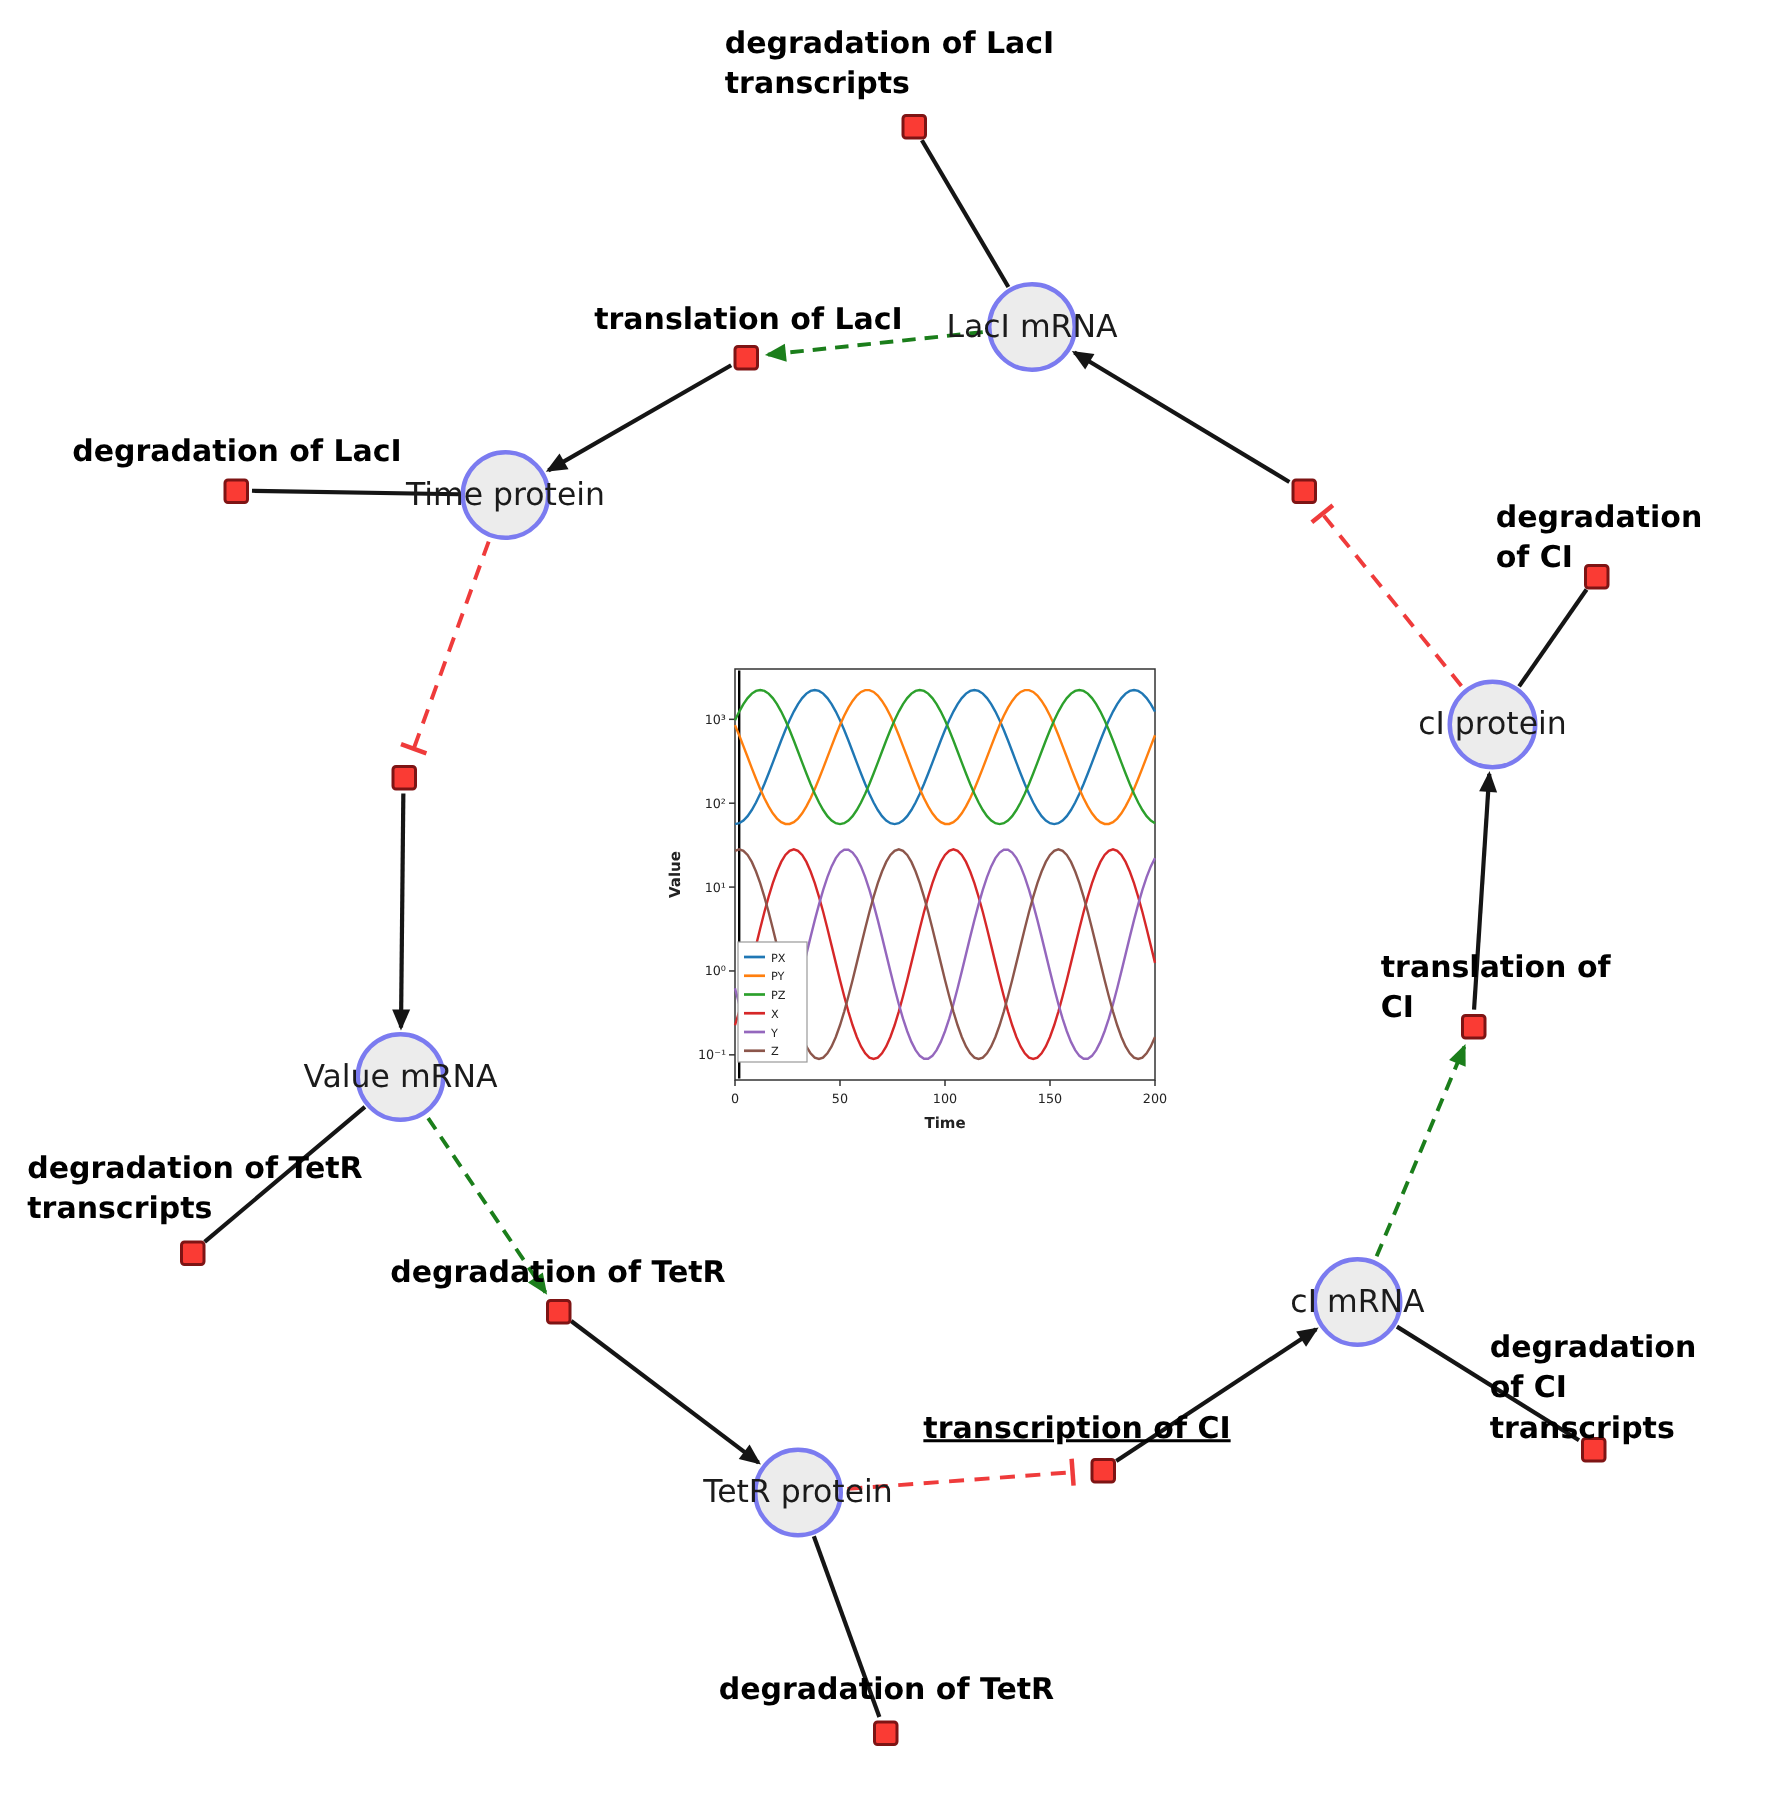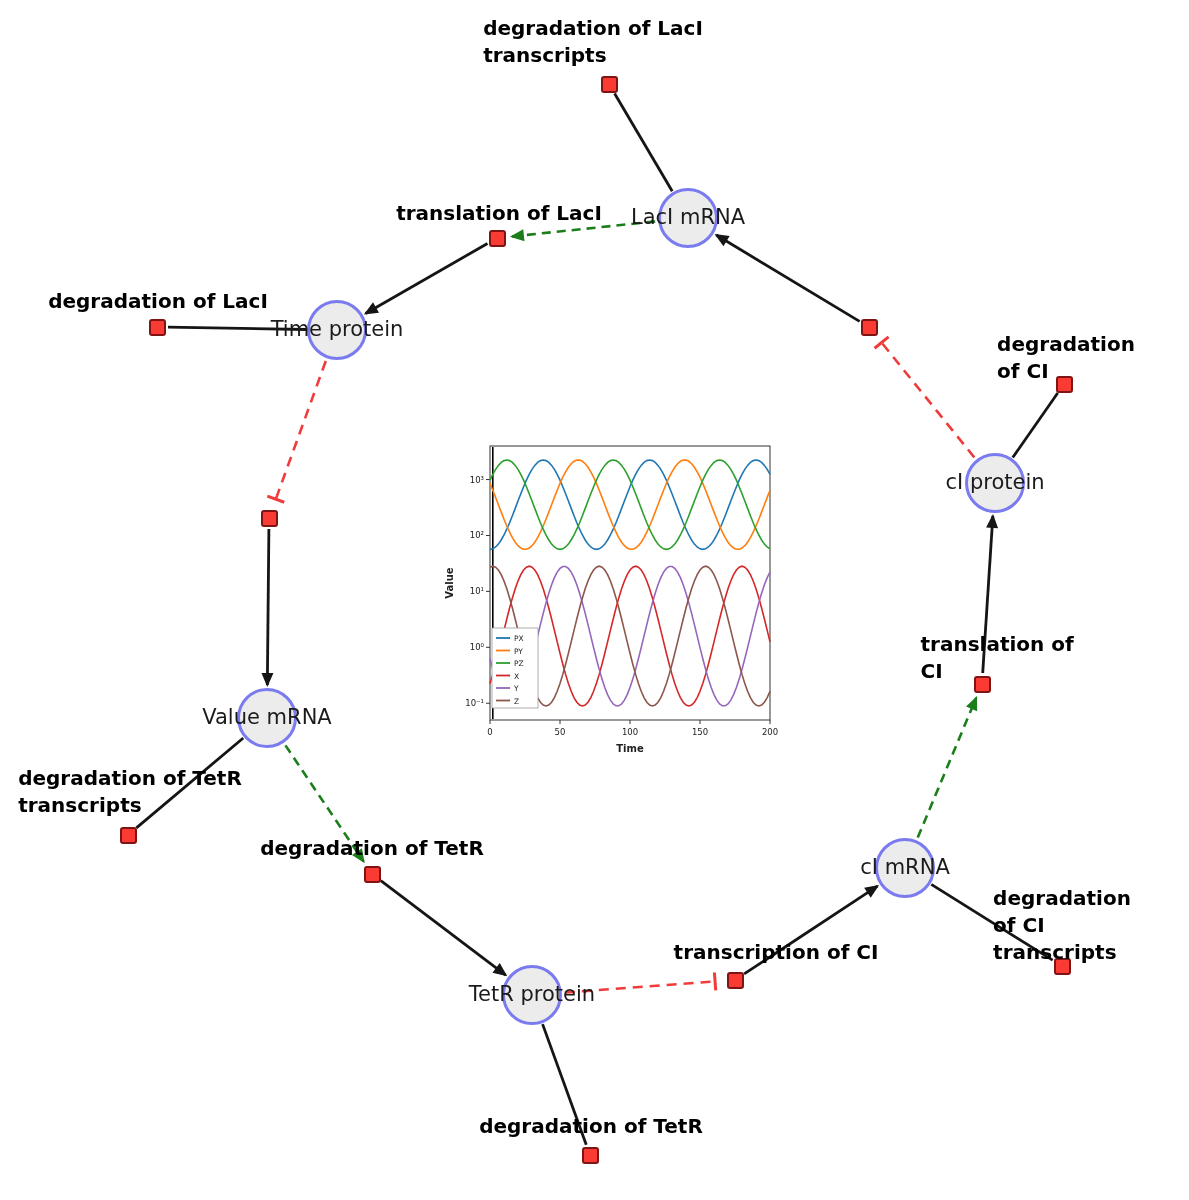--- a/index.html
+++ b/index.html
@@ -119,21 +119,21 @@
       <div class="reaction-label" style="left: 982px; top: 658px; margin-left: 28px;">translation of CI</div>
       <div class="reaction-node" style="left: 119.5px; top: 826.5px;"></div>
       <div class="reaction-label" style="left: 130px; top: 792px;">degradation of TetR
 transcripts</div>
       <div class="reaction-node" style="left: 363.5px; top: 865.5px;"></div>
       <div class="reaction-label" style="left: 372px; top: 848px;">degradation of TetR</div>
       <div class="reaction-node" style="left: 1053.5px; top: 957.5px;"></div>
       <div class="reaction-label" style="left: 1062px; top: 925px;">degradation of CI
 transcripts</div>
       <div class="reaction-node" style="left: 726.5px; top: 971.5px;"></div>
-      <div class="reaction-label" style="left: 776px; top: 952px;">transcription of CI</div>
+      <div class="reaction-label" style="left: 718px; top: 952px; text-decoration: underline;">transcription of CI</div>
       <div class="reaction-node" style="left: 581.5px; top: 1146.5px;"></div>
       <div class="reaction-label" style="left: 591px; top: 1126px;">degradation of TetR</div>
     </div>
   <div id="inset">
     <svg id="chart-svg" width="340" height="330">
         <rect x="50" y="12" width="280" height="274" fill="#ffffff" stroke="#333333" stroke-width="1"></rect>
         <line x1="50" y1="286" x2="50" y2="290" stroke="#333" stroke-width="1"></line>
         <text x="50" y="301" font-size="8.5" text-anchor="middle">0</text>
         <line x1="120" y1="286" x2="120" y2="290" stroke="#333" stroke-width="1"></line>
         <text x="120" y="301" font-size="8.5" text-anchor="middle">50</text>

